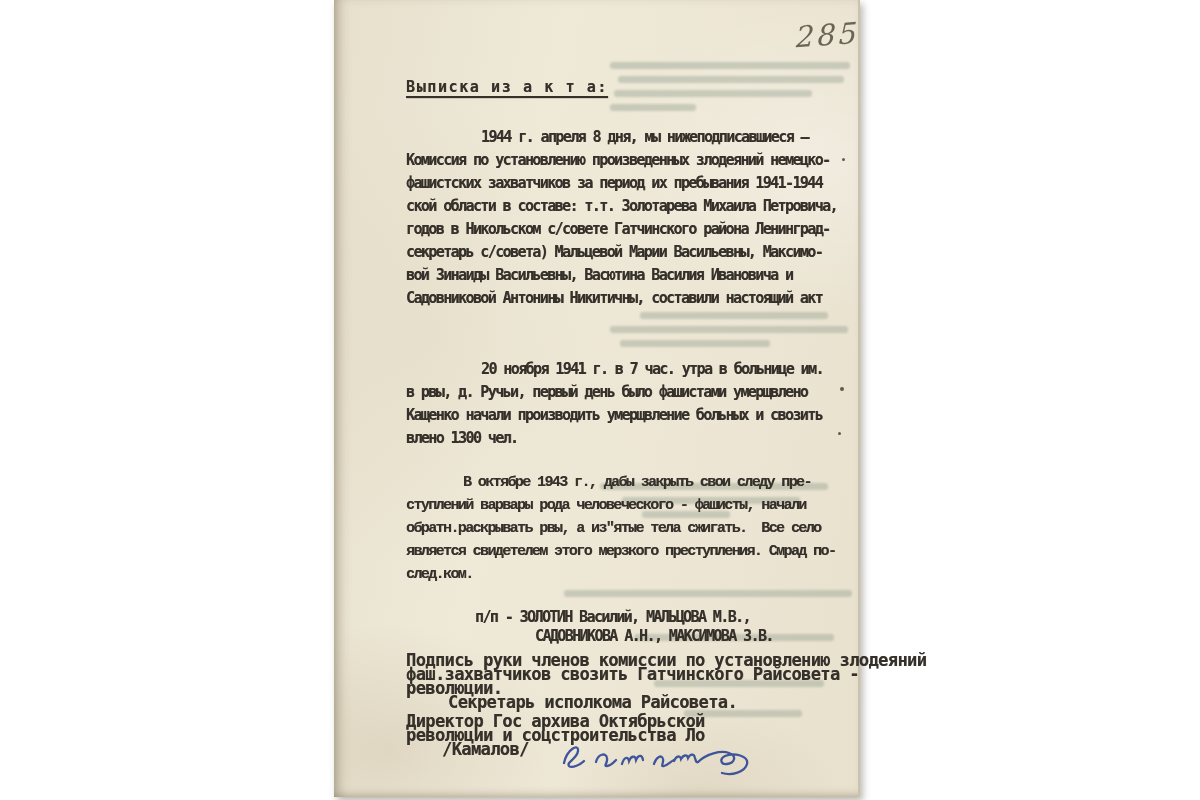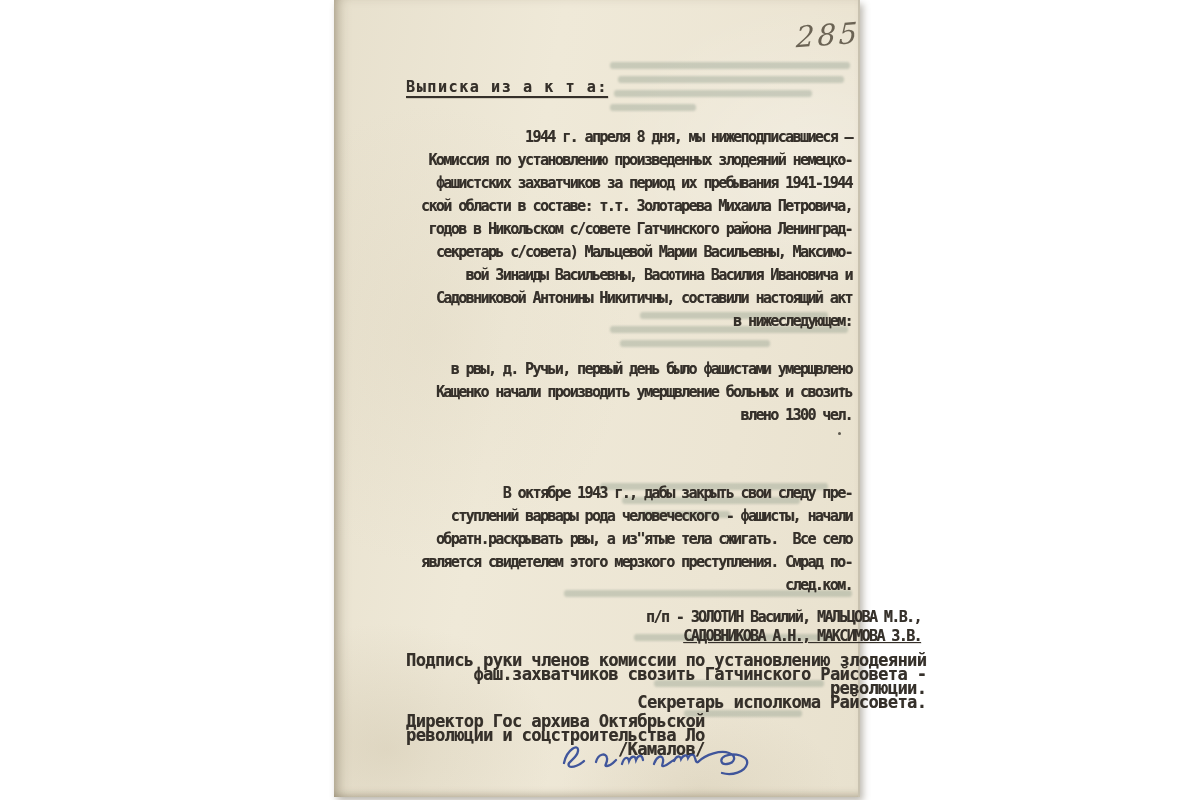--- a/index.html
+++ b/index.html
@@ -11,30 +11,30 @@
       radial-gradient(300px 220px at 92% 20%, rgba(255,255,255,.30), transparent 70%),
       radial-gradient(280px 320px at 18% 42%, rgba(208,197,170,.18), transparent 72%),
       radial-gradient(200px 120px at 70% 99%, rgba(190,178,148,.22), transparent 70%),
       linear-gradient(100deg,#e7e0cd 0%,#efe9d8 35%,#ece5d3 72%,#e8e1ce 100%);
     border-right:2px solid #c9c2b0;
     box-shadow: inset 10px 0 14px -8px rgba(118,106,82,.65),
                 inset 0 -7px 9px -6px rgba(118,106,82,.45),
                 3px 4px 7px rgba(108,100,82,.45);}
   .ink{color:#35302a;font-weight:bold;text-shadow:.3px .3px .5px rgba(52,46,38,.55);}
   .line{display:block;white-space:pre;}
-  .abs{position:absolute;left:72px;text-align:right;}
+  .abs{position:absolute;left:72px;}
   .title{top:78px;font-size:15px;letter-spacing:1.6px;
          text-decoration:underline;text-underline-offset:4px;text-decoration-thickness:1.5px;}
   .body-text{font-size:15px;line-height:23px;letter-spacing:-1.6px;width:446px;}
-  .p1{top:126px;} .p2{top:358px;} .p3{top:482px;}
+  .p1{top:126px;} .p2{top:358px;} .p3{top:471px;font-family:Liberation Mono, monospace;}
   .sig-block{top:608px;line-height:19px;margin-left:0;left:141px;}
   .small-text{font-size:17px;line-height:14px;letter-spacing:-.6px;}
   .cert{top:653px;} .arch{top:714px;}
-  .ind47{margin-left:75px;} .ind57{margin-left:57px;} .ind38{margin-left:46px;text-decoration:underline;}
-  .ind75{margin-left:110px;} .ind52{margin-left:64px;}
+  .ind47{margin-left:75px;} .ind57{margin-left:57px;} .ind38{margin-left:60px;}
+  .ind75{margin-left:42px;} .ind52{margin-left:36px;}
   .page-number{position:absolute;left:462px;top:18px;color:#6b6354;
      font-family:"DejaVu Serif","Liberation Serif",serif;font-style:italic;
      font-size:29px;letter-spacing:3px;transform:rotate(-4deg) skewX(-6deg);}
   .bleed{position:absolute;display:flex;flex-direction:column;gap:7px;}
   .bl{height:7px;border-radius:3px;background:rgba(112,132,116,.30);filter:blur(1.3px);}
   .speck{position:absolute;border-radius:50%;background:#3a362e;opacity:.8;}
   .signature{position:absolute;left:222px;top:731px;width:202px;height:50px;}
 </style>
 </head>
 <body>
@@ -77,24 +77,24 @@
 
     <div class="abs body-text ink p1">
       <span class="line ind47">1944 г. апреля 8 дня, мы нижеподписавшиеся –</span>
       <span class="line">Комиссия по установлению произведенных злодеяний немецко-</span>
       <span class="line">фашистских захватчиков за период их пребывания 1941-1944</span>
       <span class="line">ской области в составе: т.т. Золотарева Михаила Петровича,</span>
       <span class="line">годов в Никольском с/совете Гатчинского района Ленинград-</span>
       <span class="line">секретарь с/совета) Мальцевой Марии Васильевны, Максимо-</span>
       <span class="line">вой Зинаиды Васильевны, Васютина Василия Ивановича и</span>
       <span class="line">Садовниковой Антонины Никитичны, составили настоящий акт</span>
-      <span class="line">в нижеследующем:</span>
     </div>
 
     <div class="abs body-text ink p2">
+      <span class="line ind47">20 ноября 1941 г. в 7 час. утра в больнице им.</span>
       <span class="line">в рвы, д. Ручьи, первый день было фашистами умерщвлено</span>
       <span class="line">Кащенко начали производить умерщвление больных и свозить</span>
       <span class="line">влено 1300 чел.</span>
     </div>
 
     <div class="abs body-text ink p3">
       <span class="line ind57">В октябре 1943 г., дабы закрыть свои следу пре-</span>
       <span class="line">ступлений варвары рода человеческого - фашисты, начали</span>
       <span class="line">обратн.раскрывать рвы, а из"ятые тела сжигать.  Все село</span>
       <span class="line">является свидетелем этого мерзкого преступления. Смрад по-</span>

